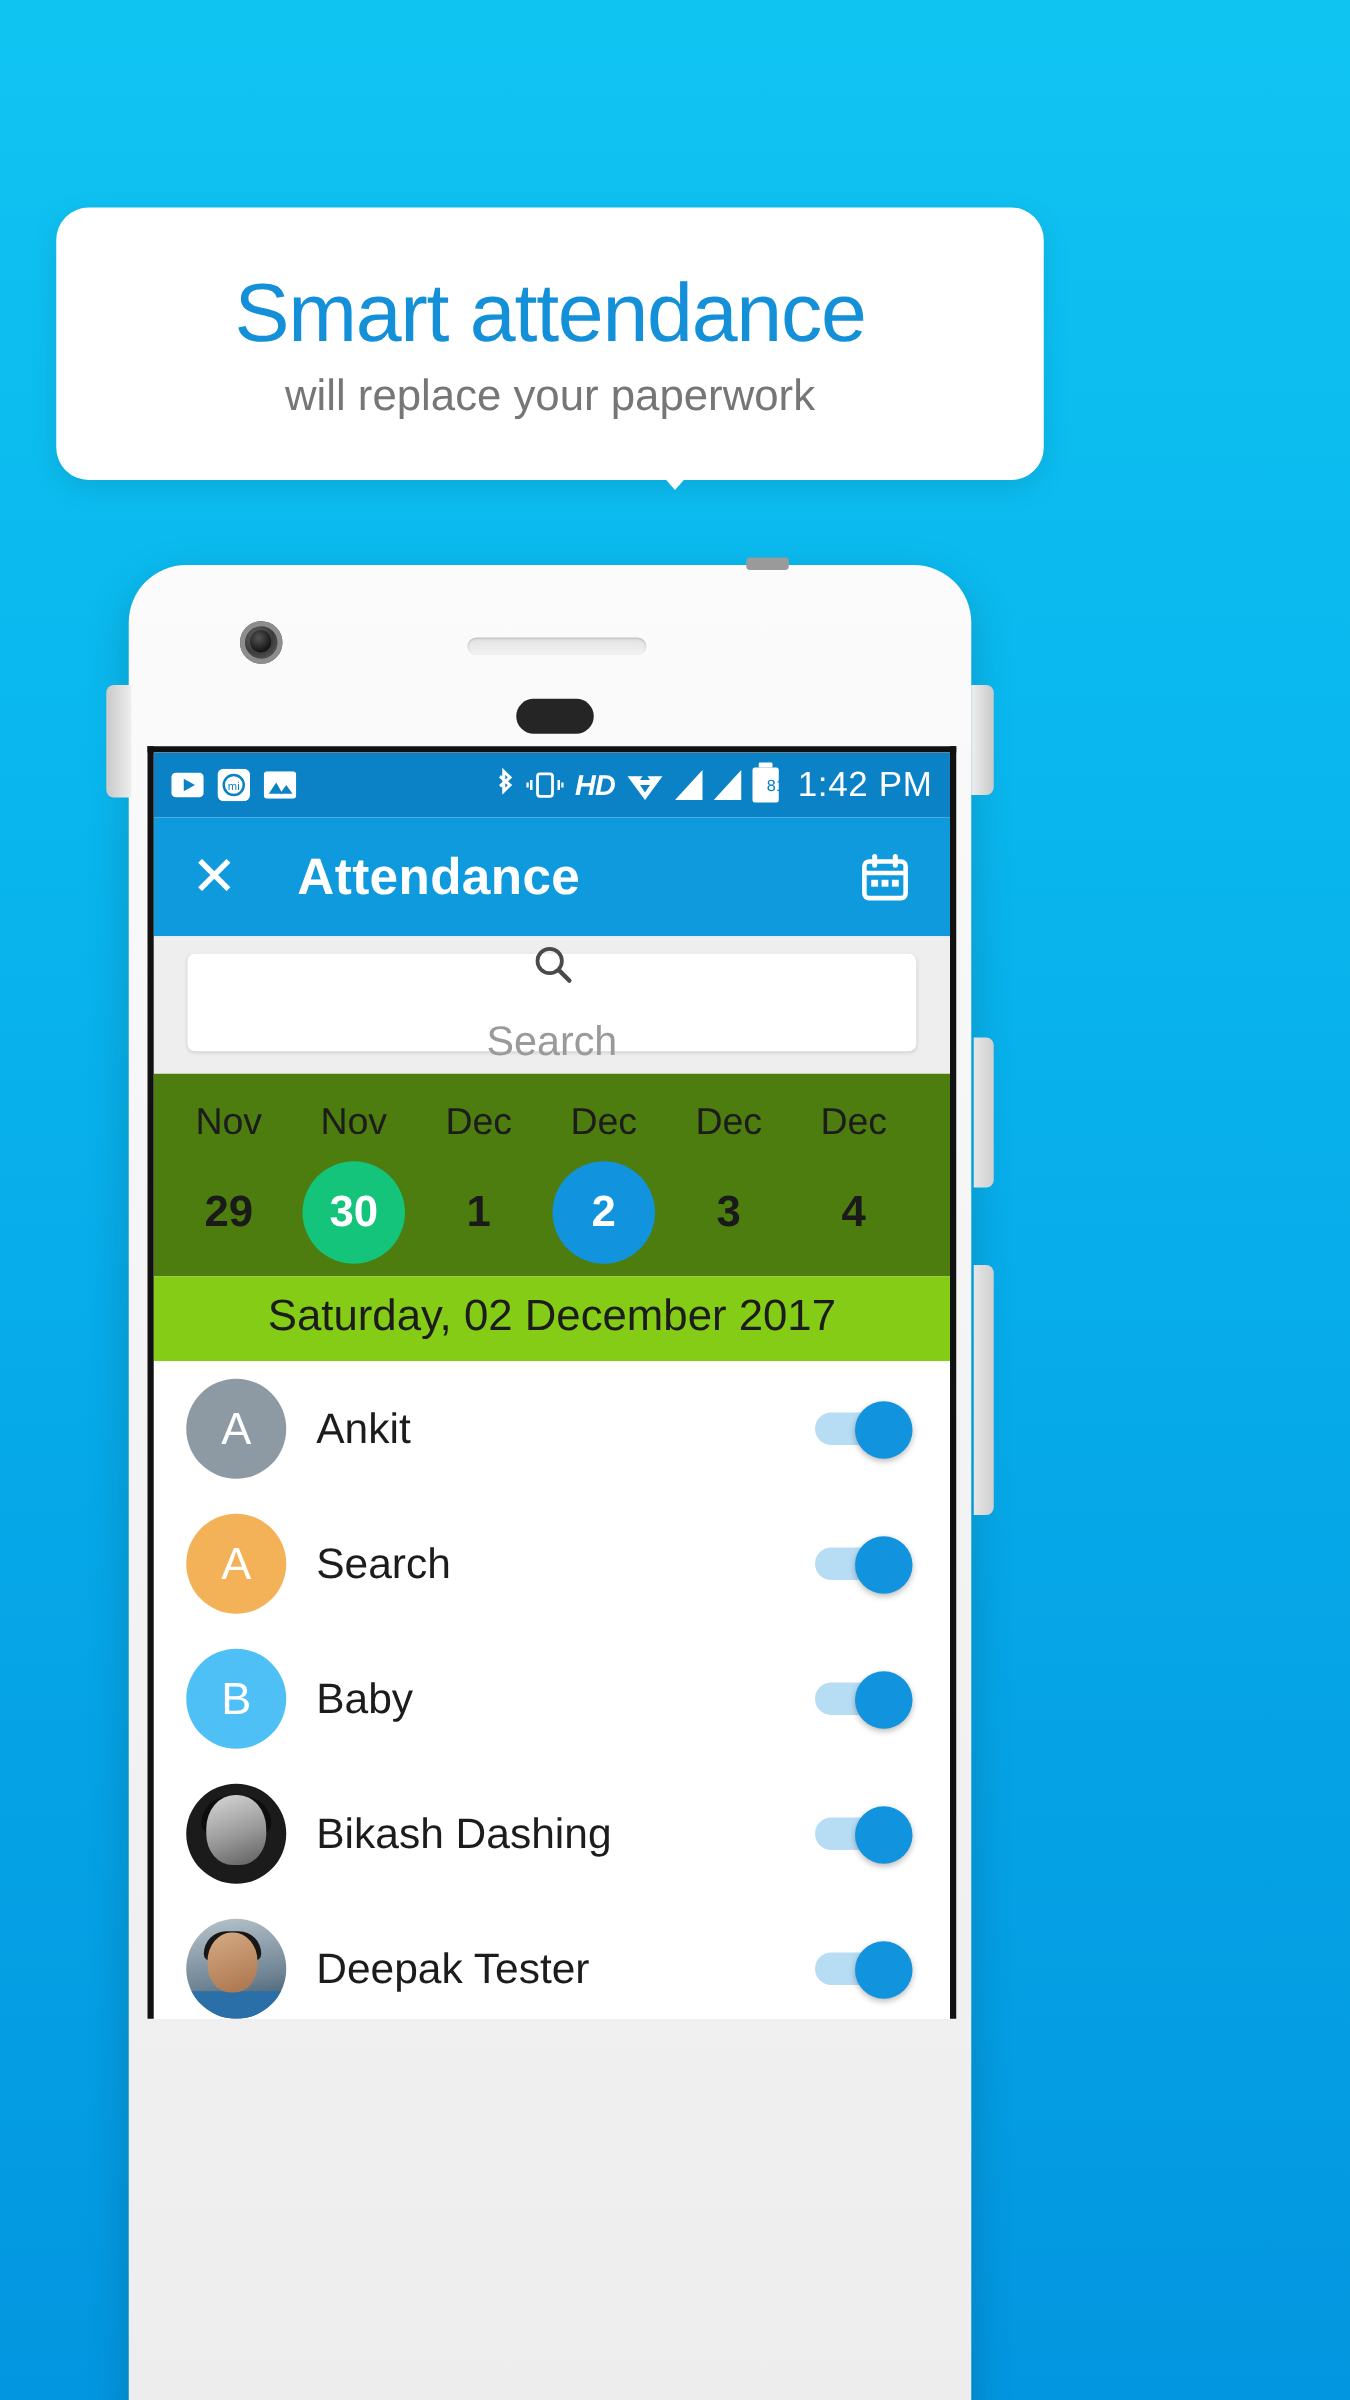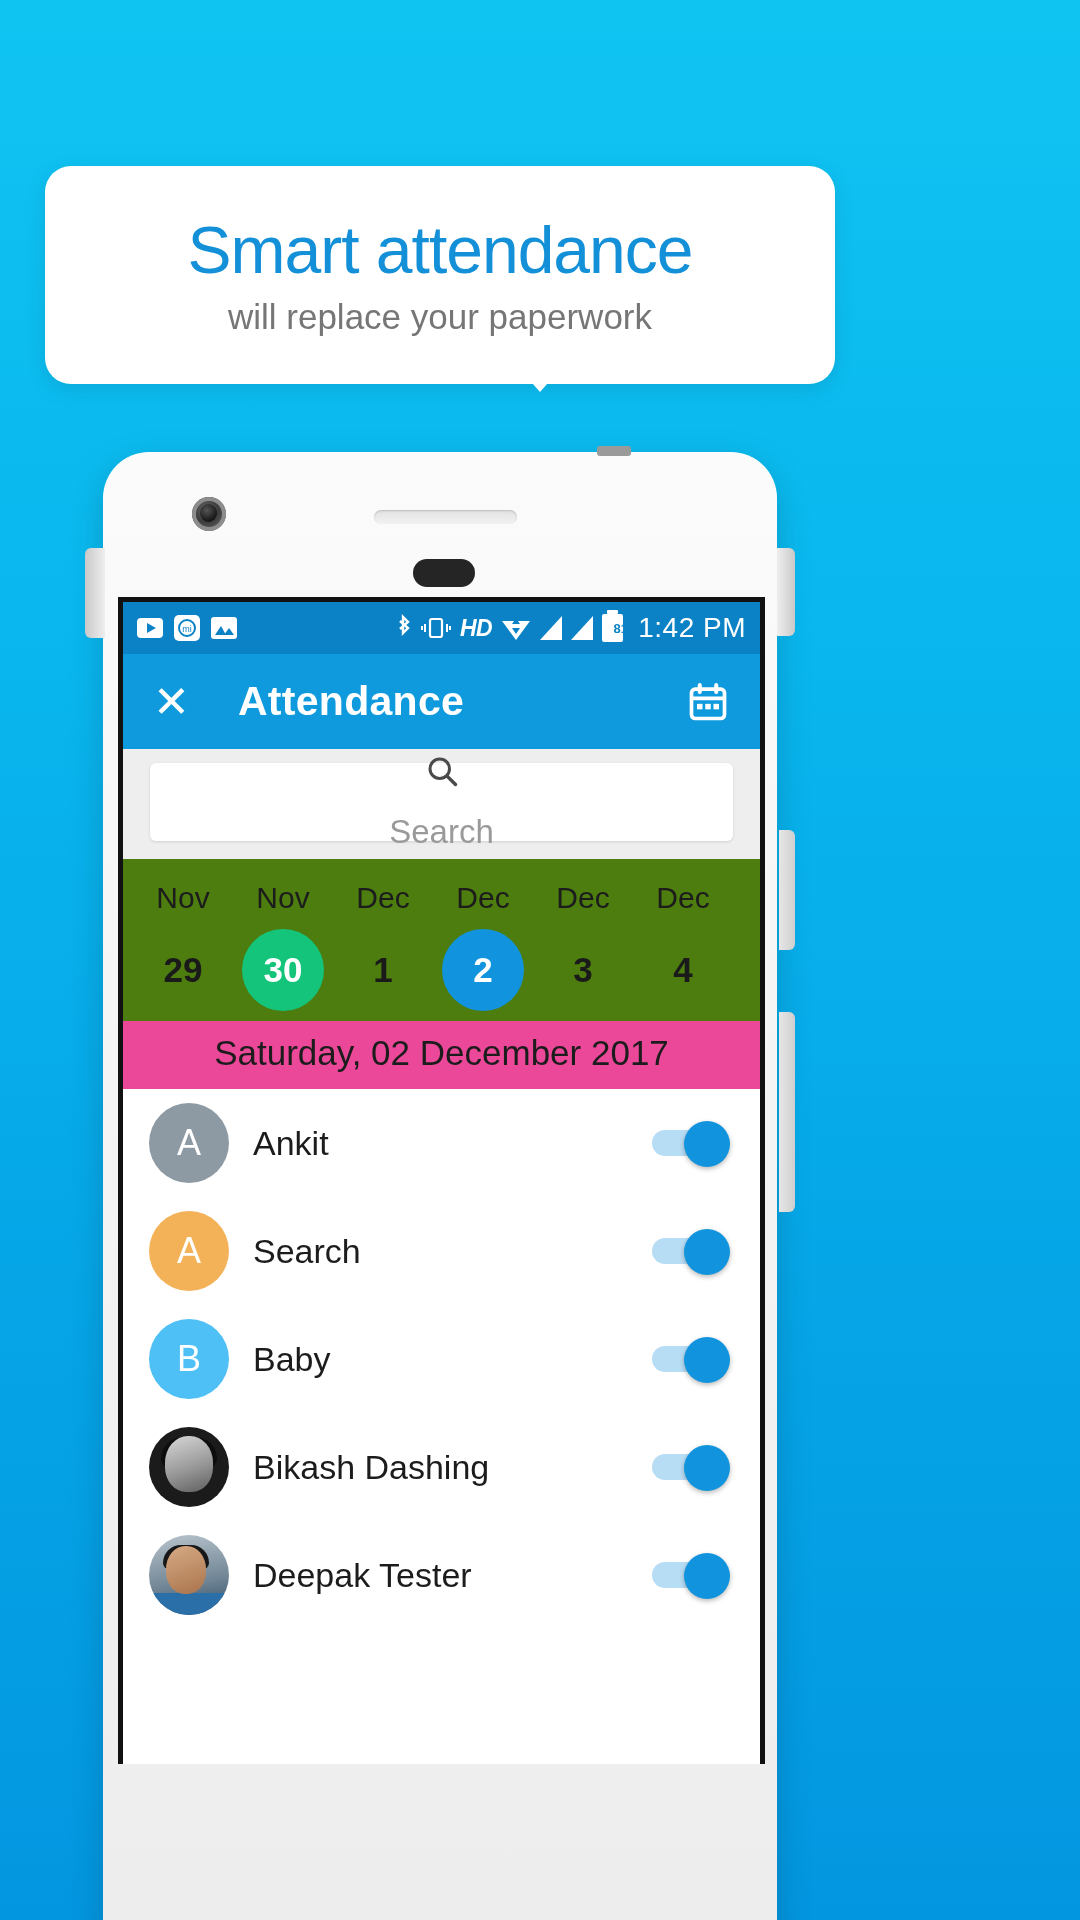--- a/index.html
+++ b/index.html
@@ -74,41 +74,41 @@
     background:linear-gradient(180deg,#e2e2e2,#f2f2f2);
     box-shadow:inset 0 1px 2px rgba(0,0,0,.18);
   }
   #sensor{
     position:absolute;left:413px;top:559px;width:62px;height:28px;border-radius:15px;
     background:#252525;
   }
 
   
   #screen{
-    position:absolute;left:118px;top:597px;width:647px;height:1167px;
+    position:absolute;left:118px;top:597px;width:647px;height:1018px;
     background:#ffffff;overflow:hidden;
     border-left:5px solid #111;border-right:5px solid #111;border-top:5px solid #111;
     box-sizing:border-box;
   }
 
   
   #statusbar{
     height:52px;background:#0b82c6;display:flex;align-items:center;
     padding:0 14px;box-sizing:border-box;color:#ffffff;
   }
   .sb-left{display:flex;align-items:center;gap:11px;}
   .sb-right{display:flex;align-items:center;gap:9px;margin-left:auto;}
   .sb-ico{display:inline-flex;align-items:center;justify-content:center;}
   #sb-time{font-size:28px;font-weight:400;letter-spacing:.5px;margin-left:6px;}
   #sb-hd{font-size:23px;font-style:italic;font-weight:700;letter-spacing:-.5px;}
   .tri{width:0;height:0;border-left:22px solid transparent;border-bottom:24px solid #fff;}
   .batt{position:relative;width:21px;height:28px;background:#fff;border-radius:2px;
         display:flex;align-items:center;justify-content:center;}
   .batt:before{content:"";position:absolute;top:-4px;left:5px;width:11px;height:4px;background:#fff;border-radius:1px;}
-  .batt span{font-size:13px;color:#0b82c6;font-weight:700;line-height:1;margin-left:16px;}
+  .batt span{font-size:13px;color:#0b82c6;font-weight:400;line-height:1;margin-left:16px;}
 
   
   #appbar{
     height:95px;background:#0f9ade;display:flex;align-items:center;
     padding:0 30px;box-sizing:border-box;color:#fff;
   }
   #close-x{font-size:44px;line-height:1;font-weight:300;cursor:default;}
   #appbar-title{font-size:41px;font-weight:700;margin-left:48px;letter-spacing:.3px;}
   #cal-btn{margin-left:auto;display:flex;align-items:center;}
 
@@ -129,21 +129,21 @@
   .date-num{
     width:82px;height:82px;border-radius:50%;display:flex;align-items:center;justify-content:center;
     font-size:35px;font-weight:700;color:#1a1a1a;text-align:right;
   }
   .date-num.green{background:#14c47a;color:#fff;}
   .date-num.blue{background:#1194dd;color:#fff;}
 
   
   #sel-date{
     text-align:center;font-size:35px;color:#1c1c1c;font-weight:400;
-    padding:12px 0 16px 0;background:#ec4899;
+    padding:12px 0 16px 0;background:#84cc16;
   }
 
   
   #people-list{background:#fff;}
   .person-row{
     display:flex;align-items:center;height:108px;padding:0 30px 0 26px;box-sizing:border-box;
   }
   .avatar{
     width:80px;height:80px;border-radius:50%;flex:0 0 80px;
     display:flex;align-items:center;justify-content:center;

